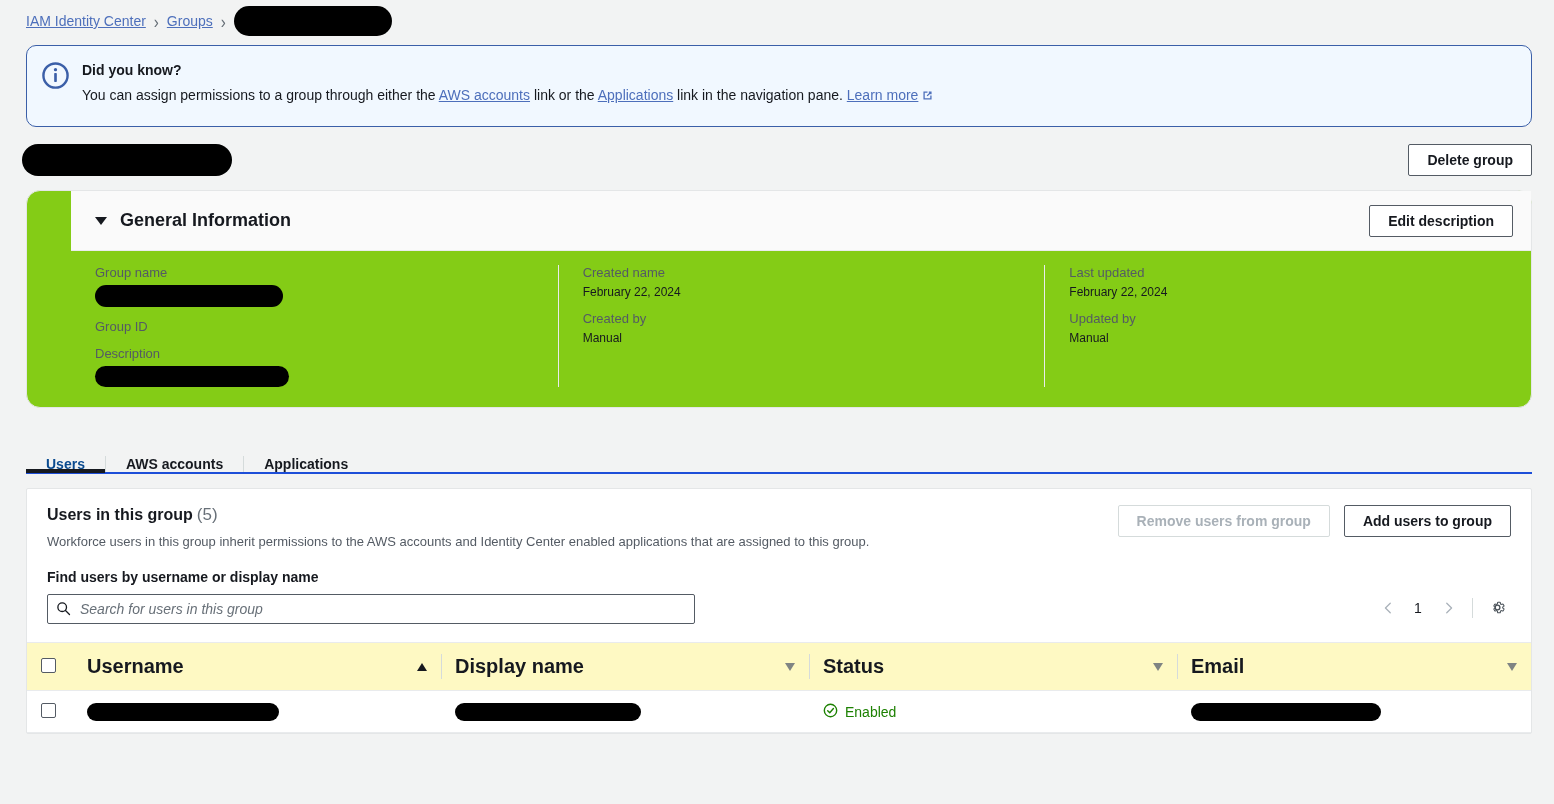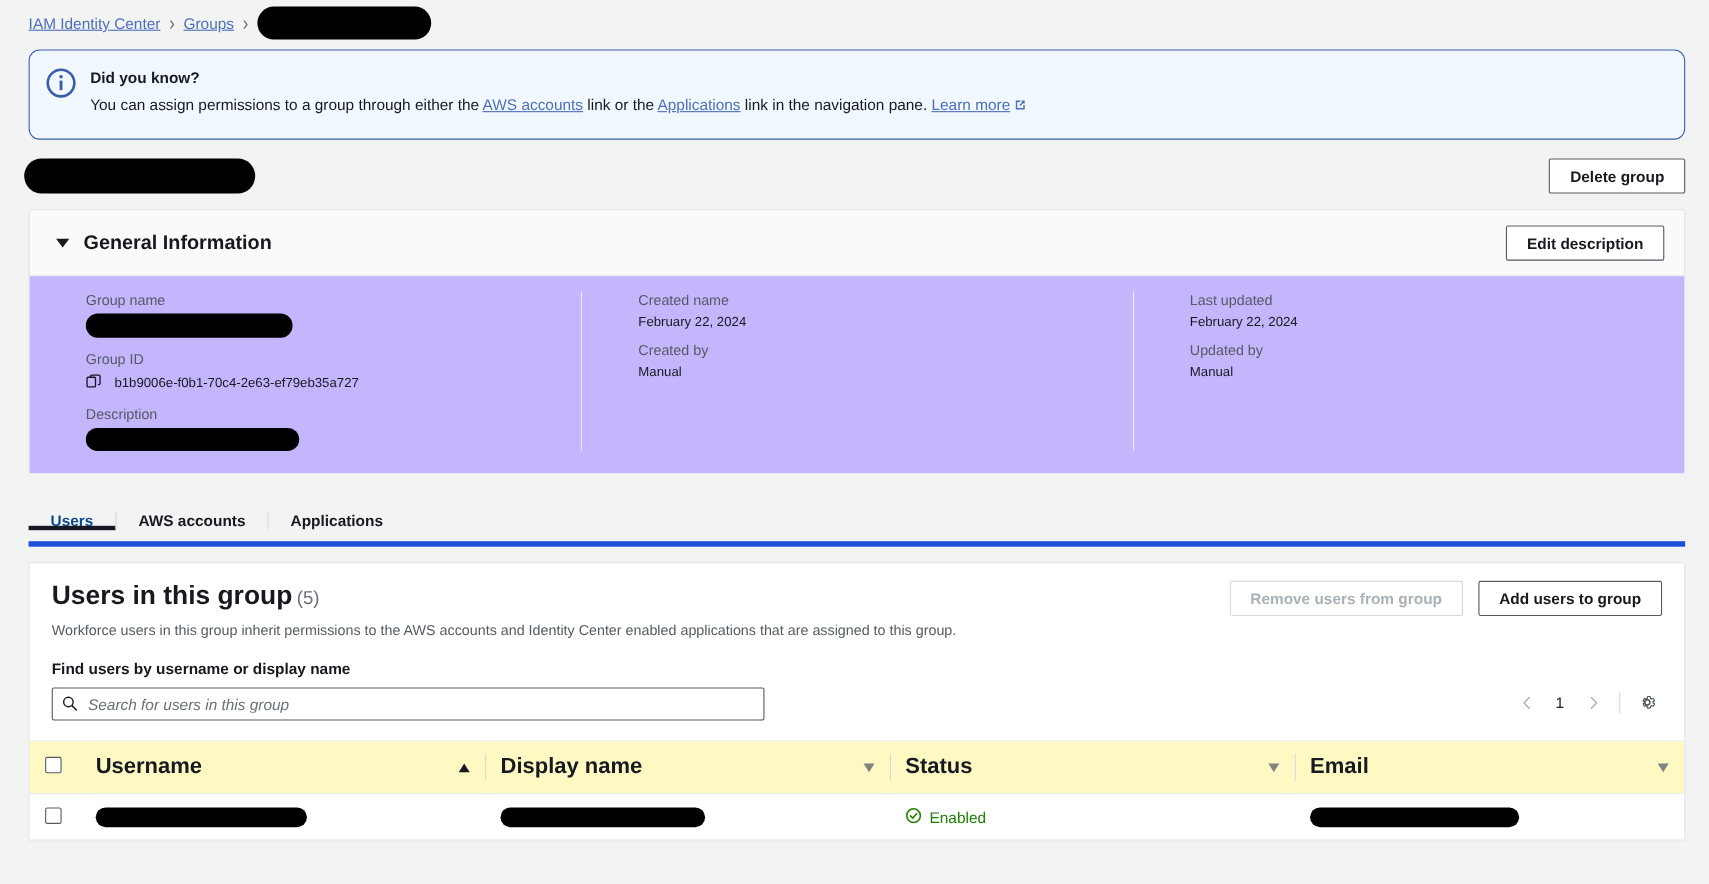--- a/index.html
+++ b/index.html
@@ -89,24 +89,25 @@
     white-space: nowrap;
   }
   .btn.disabled {
     border-color: #d5dbdb;
     color: #a9b1b8;
     cursor: default;
   }
 
   
   .card {
-    background: #c4b5fd;
+    background: #84cc16;
     border: 1px solid #e4e6e7;
-    border-radius: 2px;
+    border-radius: 14px;
     margin: 13px 22px 0 26px;
+    padding-left: 44px;
   }
   .card-header {
     display: flex;
     align-items: center;
     justify-content: space-between;
     padding: 14px 18px 14px 24px;
     border-bottom: 1px solid #e9ebed;
     background: #fafafa;
     height: 60px;
   }
@@ -129,21 +130,21 @@
   }
 
   
   .details {
     display: grid;
     grid-template-columns: 1fr 1fr 1fr;
     padding: 14px 0 20px 0;
   }
   .details-col { padding: 0 24px; }
   .details-col + .details-col { border-left: 1px solid #e9ebed; }
-  .field { margin-top: 12px; margin-left: 27px; }
+  .field { margin-top: 12px; }
   .field:first-child { margin-top: 0; }
   .field-label {
     font-size: 13px;
     color: #545b64;
     margin-bottom: 5px;
   }
   .field-value {
     font-size: 12px;
     color: #16191f;
   }
@@ -151,23 +152,23 @@
     display: flex;
     align-items: center;
     gap: 11px;
   }
   .redact-name { width: 188px; height: 22px; }
   .redact-desc { width: 194px; height: 21px; }
 
   
   .tabs {
     display: flex;
-    align-items: center;
+    align-items: flex-end;
     margin: 22px 22px 0 26px;
-    border-bottom: 5px solid #1d4ed8;
+    border-bottom: 2px solid #1d4ed8;
     height: 44px;
   }
   .tab {
     position: relative;
     display: flex;
     align-items: center;
     padding: 0 20px;
     font-size: 14px;
     font-weight: bold;
     color: #16191f;
@@ -191,21 +192,21 @@
     border-radius: 2px;
     margin: 14px 22px 0 26px;
   }
   .panel-head {
     display: flex;
     align-items: flex-start;
     justify-content: space-between;
     padding: 16px 20px 0 20px;
   }
   .panel-title {
-    font-size: 24px;
+    font-size: 16px;
     font-weight: bold;
     color: #16191f;
   }
   .panel-count {
     font-size: 17px;
     font-weight: normal;
     color: #687078;
     margin-left: 4px;
   }
   .panel-sub {
@@ -404,29 +405,20 @@
 
     <div class="details-col">
       <div class="field">
         <div class="field-label">Group name</div>
         <div class="field-value">
           <span class="redacted redact-name"></span>
         </div>
       </div>
       <div class="field">
         <div class="field-label">Group ID</div>
-        <div class="field-value with-icon">
-          <span>
-            <svg width="15" height="15" viewBox="0 0 16 16" aria-hidden="true">
-              <rect x="1.2" y="4.2" width="8.2" height="9.4" rx="1" fill="none" stroke="#16191f" stroke-width="1.3"></rect>
-              <path d="M4.6 4.2V3.1a1 1 0 0 1 1-1h7.2a1 1 0 0 1 1 1v7.2a1 1 0 0 1-1 1h-1.1" fill="none" stroke="#16191f" stroke-width="1.3"></path>
-            </svg>
-          </span>
-          <span>b1b9006e-f0b1-70c4-2e63-ef79eb35a727</span>
-        </div>
       </div>
       <div class="field">
         <div class="field-label">Description</div>
         <div class="field-value">
           <span class="redacted redact-desc"></span>
         </div>
       </div>
     </div>
 
     <div class="details-col">

